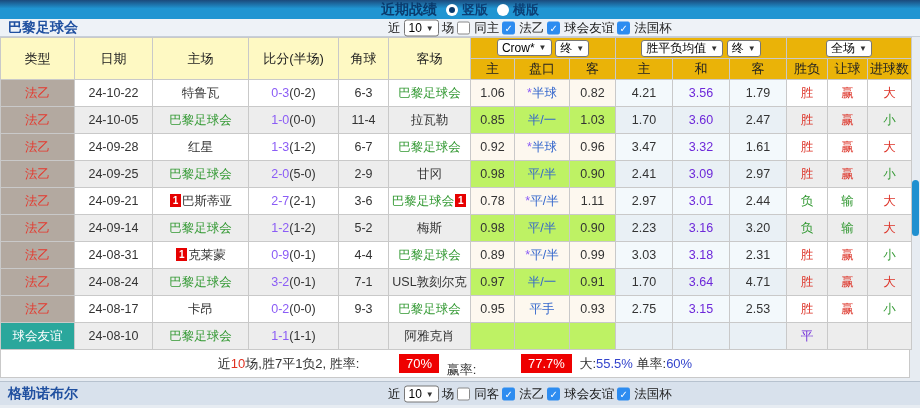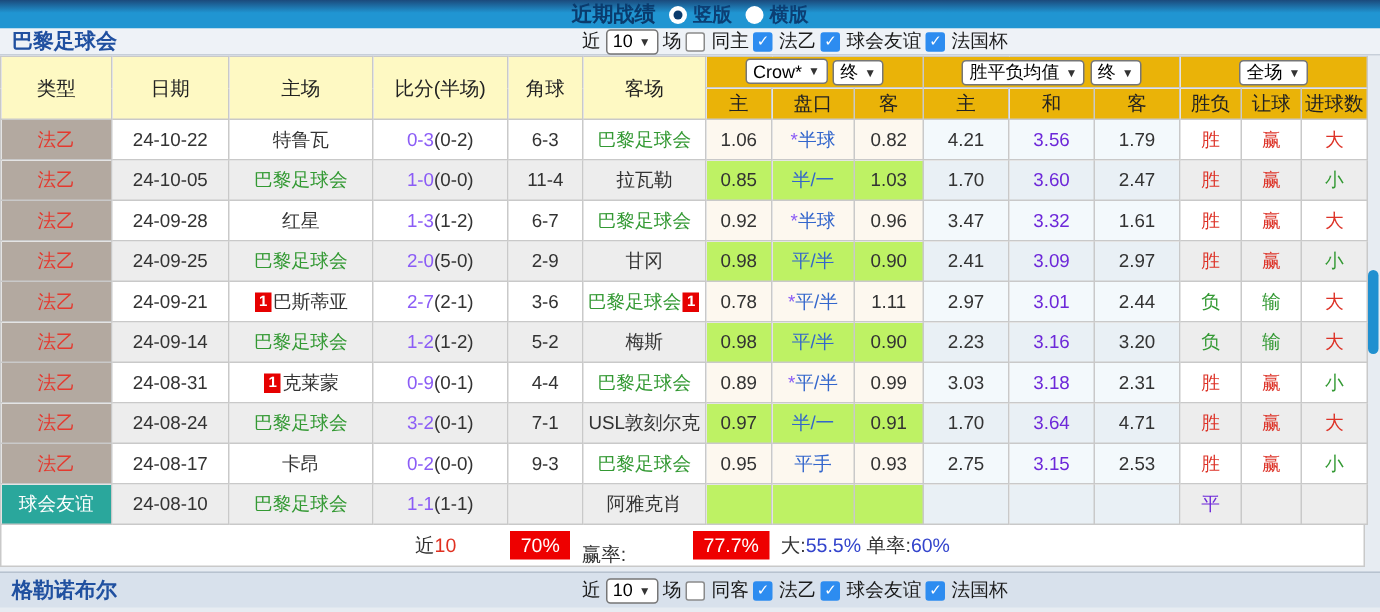--- a/index.html
+++ b/index.html
@@ -335,20 +335,21 @@
         <td class="blue">平</td>
         <td class="dark"></td>
         <td class="dark"></td>
       </tr>
     </tbody>
 </table>
 
 <div class="summary" id="summary">
     <span class="dark" style="white-space: pre;">近</span>
     <span class="red" style="white-space: pre;">10</span>
+    <span class="dark" style="white-space: pre;">场,胜7平1负2, 胜率: </span>
     <span class="badge" style="white-space: pre; margin-left: 36px;">70%</span>
     <span class="dark" style="white-space: pre; margin-top: 13px;"> 赢率: </span>
     <span class="badge" style="white-space: pre; margin-left: 41px;">77.7%</span>
     <span class="dark" style="white-space: pre;"> 大:</span>
     <span class="blue" style="white-space: pre;">55.5%</span>
     <span class="dark" style="white-space: pre;"> 单率:</span>
     <span class="blue" style="white-space: pre;">60%</span>
   </div>
 
 <div class="bottombar">

